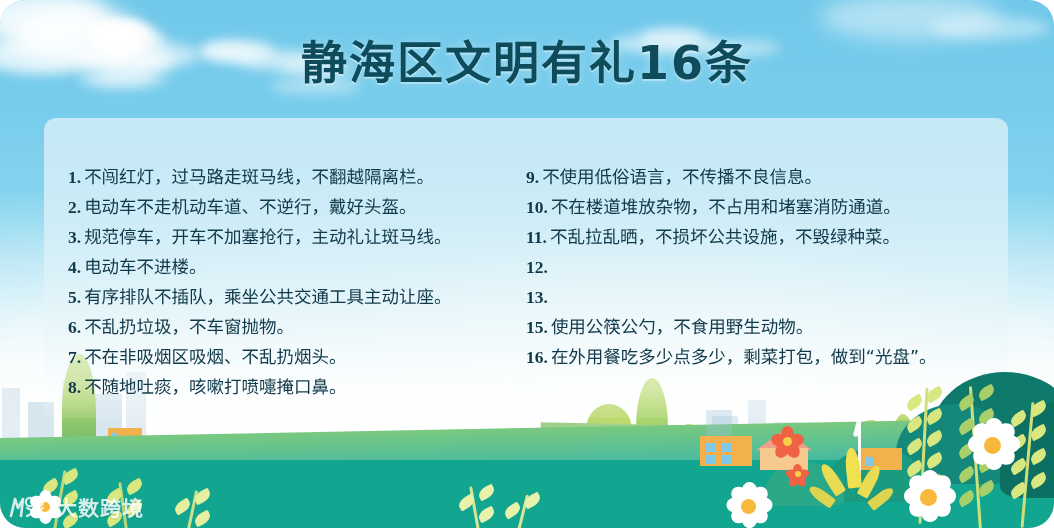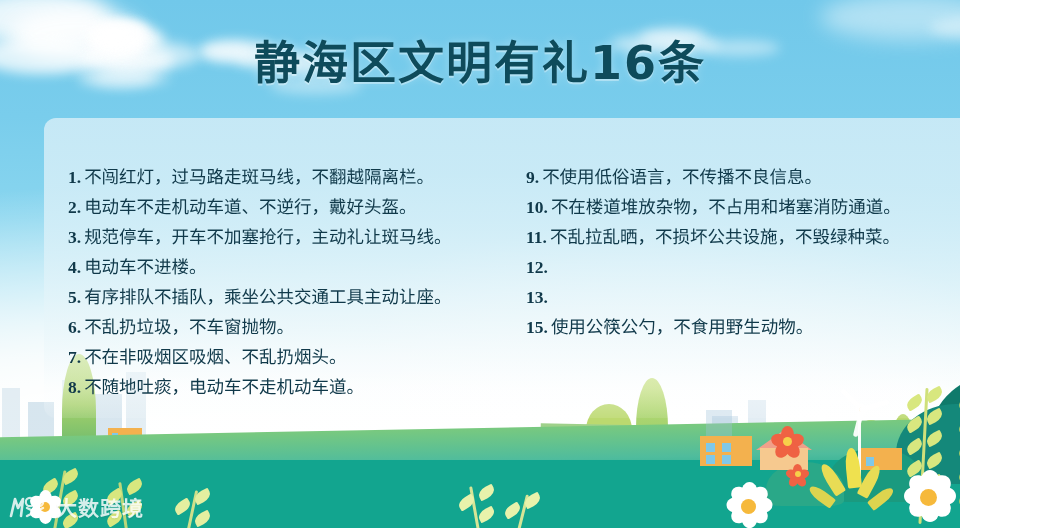--- a/index.html
+++ b/index.html
@@ -7,32 +7,33 @@
     margin: 0;
     padding: 0;
     background: #ffffff;
   }
   body {
     font-family: "Liberation Sans", "DejaVu Sans", sans-serif;
   }
 
   #poster {
     position: relative;
-    width: 960px;
+    width: 1054px;
     height: 528px;
     overflow: hidden;
     background: linear-gradient(180deg,
         #71c8ea 0%,
         #79cdec 22%,
         #8ad6ef 42%,
         #a8e1f2 56%,
         #d8f0f4 68%,
         #f2fbf8 78%,
         #ffffff 88%,
         #ffffff 100%);
+    border-radius: 25px;
   }
 
   
   .sky-layer {
     position: absolute;
     inset: 0;
     pointer-events: none;
   }
   .cloud {
     position: absolute;
@@ -410,21 +411,21 @@
       <div class="rule">
         <span class="num">6.</span>
         <span class="txt">不乱扔垃圾，不车窗抛物。</span>
       </div>
       <div class="rule">
         <span class="num">7.</span>
         <span class="txt">不在非吸烟区吸烟、不乱扔烟头。</span>
       </div>
       <div class="rule">
         <span class="num">8.</span>
-        <span class="txt">不随地吐痰，电动车不走机动车道。</span>
+        <span class="txt">不随地吐痰，咳嗽打喷嚏掩口鼻。</span>
       </div>
     </div>
 
     <div class="col col-right">
       <div class="rule">
         <span class="num">9.</span>
         <span class="txt">不使用低俗语言，不传播不良信息。</span>
       </div>
       <div class="rule">
         <span class="num">10.</span>
@@ -436,20 +437,24 @@
       </div>
       <div class="rule">
         <span class="num">12.</span>
       </div>
       <div class="rule">
         <span class="num">13.</span>
       </div>
       <div class="rule">
         <span class="num">15.</span>
         <span class="txt">使用公筷公勺，不食用野生动物。</span>
+      </div>
+      <div class="rule">
+        <span class="num">16.</span>
+        <span class="txt">在外用餐吃多少点多少，剩菜打包，做到“光盘”。</span>
       </div>
     </div>
   </div>
 
   <div class="scene scene-front">
 
     <div class="bush" style="left:930px; bottom:52px; width:150px; height:104px; background:#0f7a6b;"></div>
     <div class="bush" style="left:896px; bottom:44px; width:120px; height:80px; background:#14887a;"></div>
     <div class="bush" style="left:1000px; bottom:30px; width:120px; height:96px; background:#0c6f62;"></div>
     <div class="bush" style="left:828px; bottom:26px; width:96px; height:54px; background:#1a9a7f;"></div>

